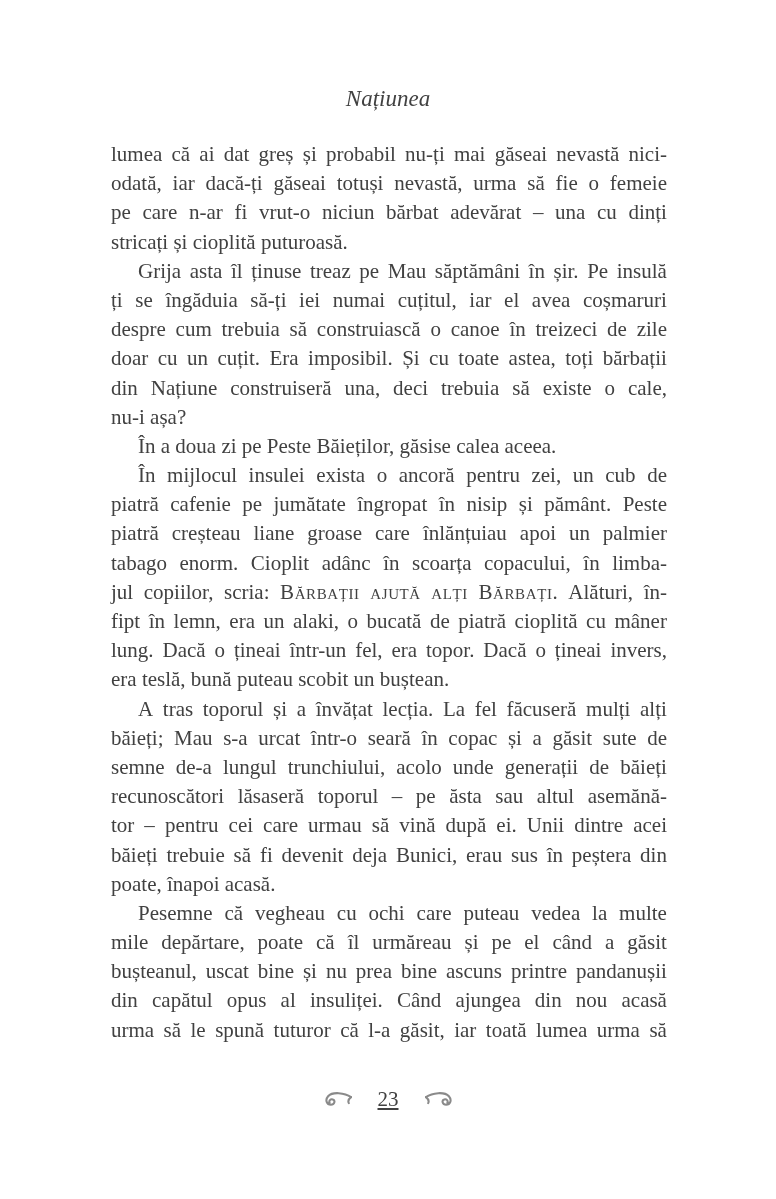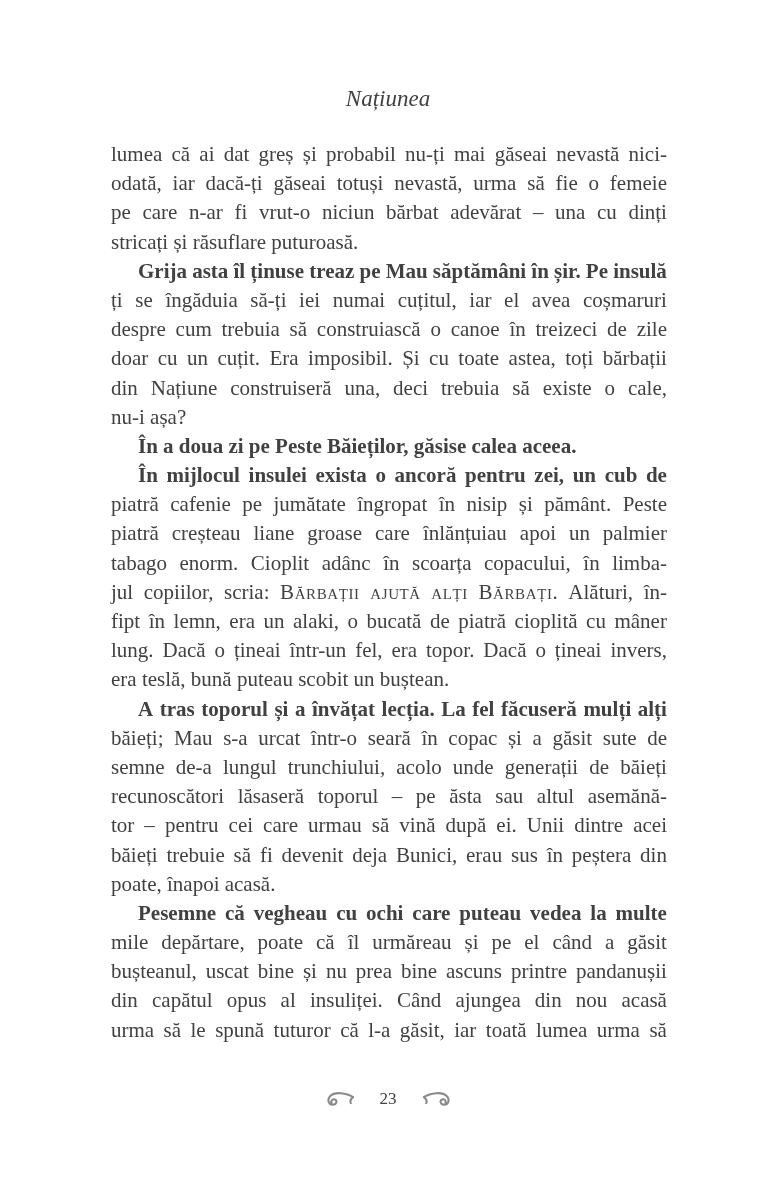--- a/index.html
+++ b/index.html
@@ -44,59 +44,59 @@
     font-size: 21px;
     white-space: pre;
   }
   .line.justify {
     display: flex;
     flex-wrap: nowrap;
     justify-content: space-between;
   }
   .line.indent {
     padding-left: 27px;
-    font-weight: bold;
   }
   .word { display: inline-block; white-space: pre; }
   .italic { }
   .smallcaps { font-variant: small-caps; letter-spacing: 0.6px; }
   .footer {
     position: absolute;
     top: 1085px;
     left: 0;
     width: 776px;
     display: flex;
     justify-content: center;
     align-items: center;
     gap: 26px;
   }
   .page-number {
-    font-size: 17px;
+    font-size: 21px;
     line-height: 28px;
     color: var(--ink);
+    text-decoration: underline;
   }
   .ornament {
     display: inline-flex;
     align-items: center;
   }
   .ornament svg { display: block; }
   .ornament.mirrored svg { transform: scaleX(-1); }
 </style>
 </head>
 <body>
 
 <div class="page">
 
   <div class="running-header">Națiunea</div>
 
   <div class="body-text">
       <div class="line justify"><span class="word"><span>lumea</span></span><span class="word"><span>că</span></span><span class="word"><span>ai</span></span><span class="word"><span>dat</span></span><span class="word"><span>greș</span></span><span class="word"><span>și</span></span><span class="word"><span>probabil</span></span><span class="word"><span>nu-ți</span></span><span class="word"><span>mai</span></span><span class="word"><span>găseai</span></span><span class="word"><span>nevastă</span></span><span class="word"><span>nici-</span></span></div>
       <div class="line justify"><span class="word"><span>odată,</span></span><span class="word"><span>iar</span></span><span class="word"><span>dacă-ți</span></span><span class="word"><span>găseai</span></span><span class="word"><span>totuși</span></span><span class="word"><span>nevastă,</span></span><span class="word"><span>urma</span></span><span class="word"><span>să</span></span><span class="word"><span>fie</span></span><span class="word"><span>o</span></span><span class="word"><span>femeie</span></span></div>
       <div class="line justify"><span class="word"><span>pe</span></span><span class="word"><span>care</span></span><span class="word"><span>n-ar</span></span><span class="word"><span>fi</span></span><span class="word"><span>vrut-o</span></span><span class="word"><span>niciun</span></span><span class="word"><span>bărbat</span></span><span class="word"><span>adevărat</span></span><span class="word"><span>–</span></span><span class="word"><span>una</span></span><span class="word"><span>cu</span></span><span class="word"><span>dinți</span></span></div>
-      <div class="line"><span>stricați și răsuflare puturoasă.</span></div>
+      <div class="line"><span>stricați și cioplită puturoasă.</span></div>
       <div class="line justify indent"><span class="word"><span>Grija</span></span><span class="word"><span>asta</span></span><span class="word"><span>îl</span></span><span class="word"><span>ținuse</span></span><span class="word"><span>treaz</span></span><span class="word"><span>pe</span></span><span class="word"><span>Mau</span></span><span class="word"><span>săptămâni</span></span><span class="word"><span>în</span></span><span class="word"><span>șir.</span></span><span class="word"><span>Pe</span></span><span class="word"><span>insulă</span></span></div>
       <div class="line justify"><span class="word"><span>ți</span></span><span class="word"><span>se</span></span><span class="word"><span>îngăduia</span></span><span class="word"><span>să-ți</span></span><span class="word"><span>iei</span></span><span class="word"><span>numai</span></span><span class="word"><span>cuțitul,</span></span><span class="word"><span>iar</span></span><span class="word"><span>el</span></span><span class="word"><span>avea</span></span><span class="word"><span>coșmaruri</span></span></div>
       <div class="line justify"><span class="word"><span>despre</span></span><span class="word"><span>cum</span></span><span class="word"><span>trebuia</span></span><span class="word"><span>să</span></span><span class="word"><span>construiască</span></span><span class="word"><span>o</span></span><span class="word"><span>canoe</span></span><span class="word"><span>în</span></span><span class="word"><span>treizeci</span></span><span class="word"><span>de</span></span><span class="word"><span>zile</span></span></div>
       <div class="line justify"><span class="word"><span>doar</span></span><span class="word"><span>cu</span></span><span class="word"><span>un</span></span><span class="word"><span>cuțit.</span></span><span class="word"><span>Era</span></span><span class="word"><span>imposibil.</span></span><span class="word"><span>Și</span></span><span class="word"><span>cu</span></span><span class="word"><span>toate</span></span><span class="word"><span>astea,</span></span><span class="word"><span>toți</span></span><span class="word"><span>bărbații</span></span></div>
       <div class="line justify"><span class="word"><span>din</span></span><span class="word"><span>Națiune</span></span><span class="word"><span>construiseră</span></span><span class="word"><span>una,</span></span><span class="word"><span>deci</span></span><span class="word"><span>trebuia</span></span><span class="word"><span>să</span></span><span class="word"><span>existe</span></span><span class="word"><span>o</span></span><span class="word"><span>cale,</span></span></div>
       <div class="line"><span>nu-i așa?</span></div>
       <div class="line indent"><span>În a doua zi pe Peste Băieților, găsise calea aceea.</span></div>
       <div class="line justify indent"><span class="word"><span>În</span></span><span class="word"><span>mijlocul</span></span><span class="word"><span>insulei</span></span><span class="word"><span>exista</span></span><span class="word"><span>o</span></span><span class="word"><span>ancoră</span></span><span class="word"><span>pentru</span></span><span class="word"><span>zei,</span></span><span class="word"><span>un</span></span><span class="word"><span>cub</span></span><span class="word"><span>de</span></span></div>
       <div class="line justify"><span class="word"><span>piatră</span></span><span class="word"><span>cafenie</span></span><span class="word"><span>pe</span></span><span class="word"><span>jumătate</span></span><span class="word"><span>îngropat</span></span><span class="word"><span>în</span></span><span class="word"><span>nisip</span></span><span class="word"><span>și</span></span><span class="word"><span>pământ.</span></span><span class="word"><span>Peste</span></span></div>
       <div class="line justify"><span class="word"><span>piatră</span></span><span class="word"><span>creșteau</span></span><span class="word"><span>liane</span></span><span class="word"><span>groase</span></span><span class="word"><span>care</span></span><span class="word"><span>înlănțuiau</span></span><span class="word"><span>apoi</span></span><span class="word"><span>un</span></span><span class="word"><span>palmier</span></span></div>

